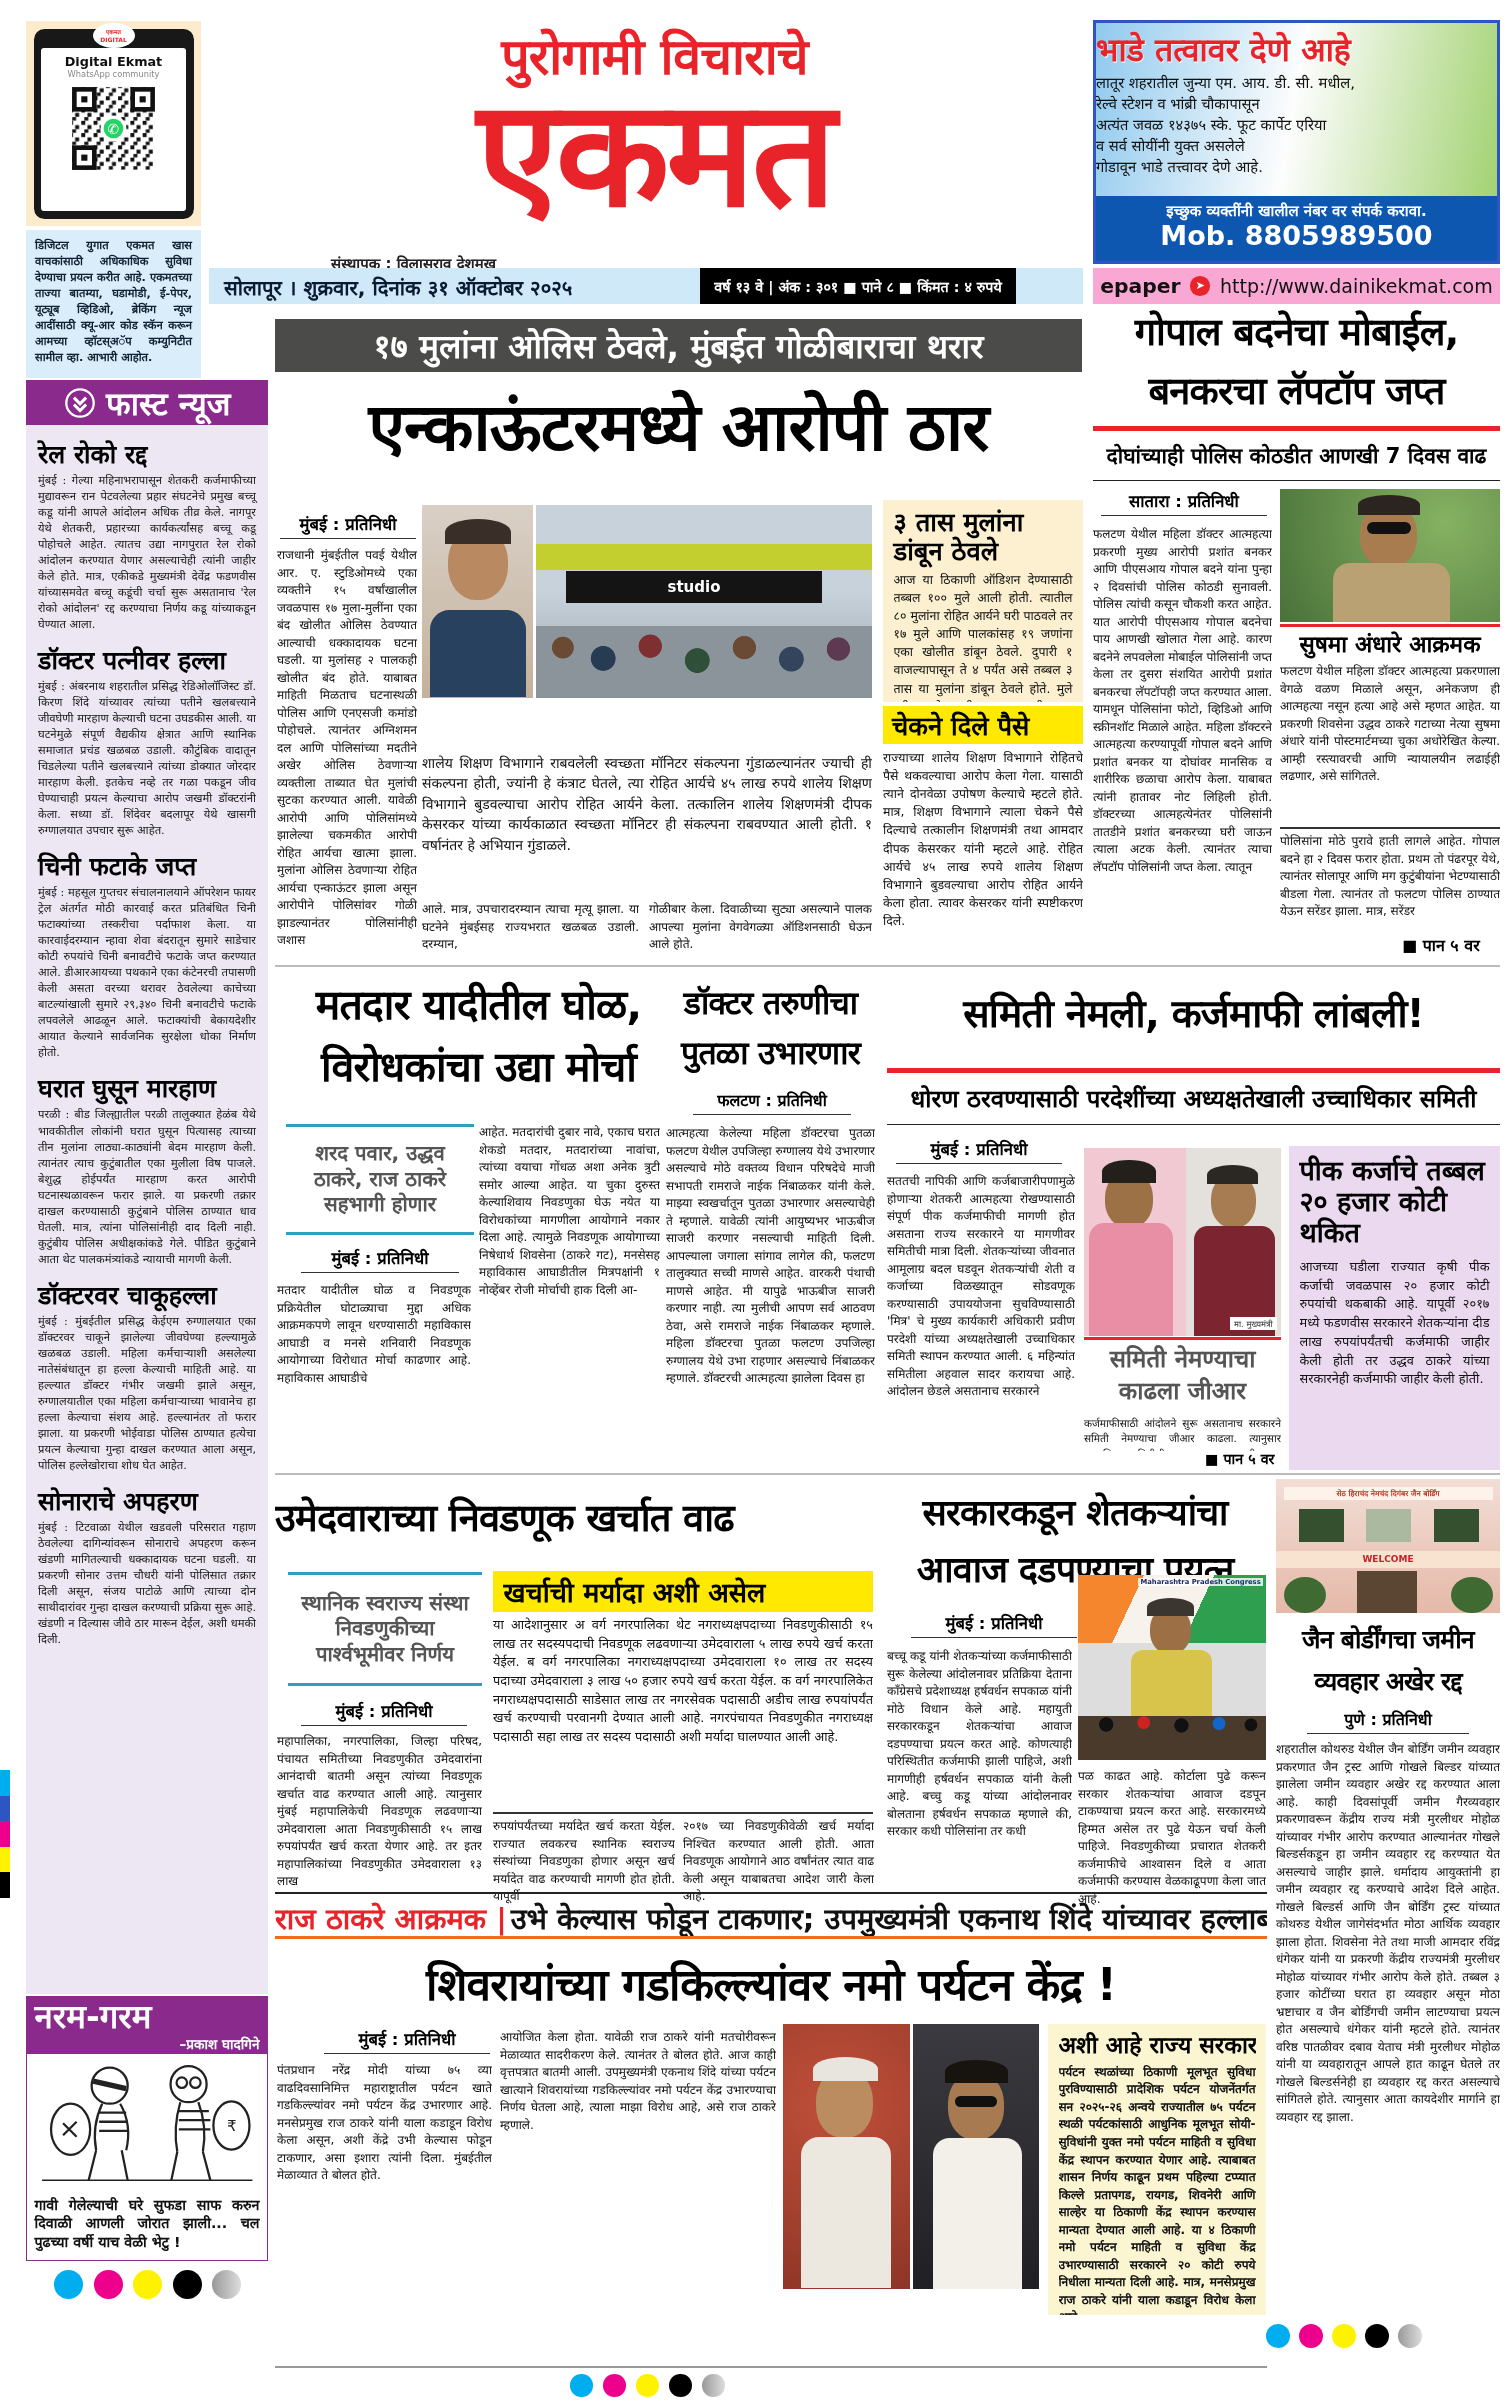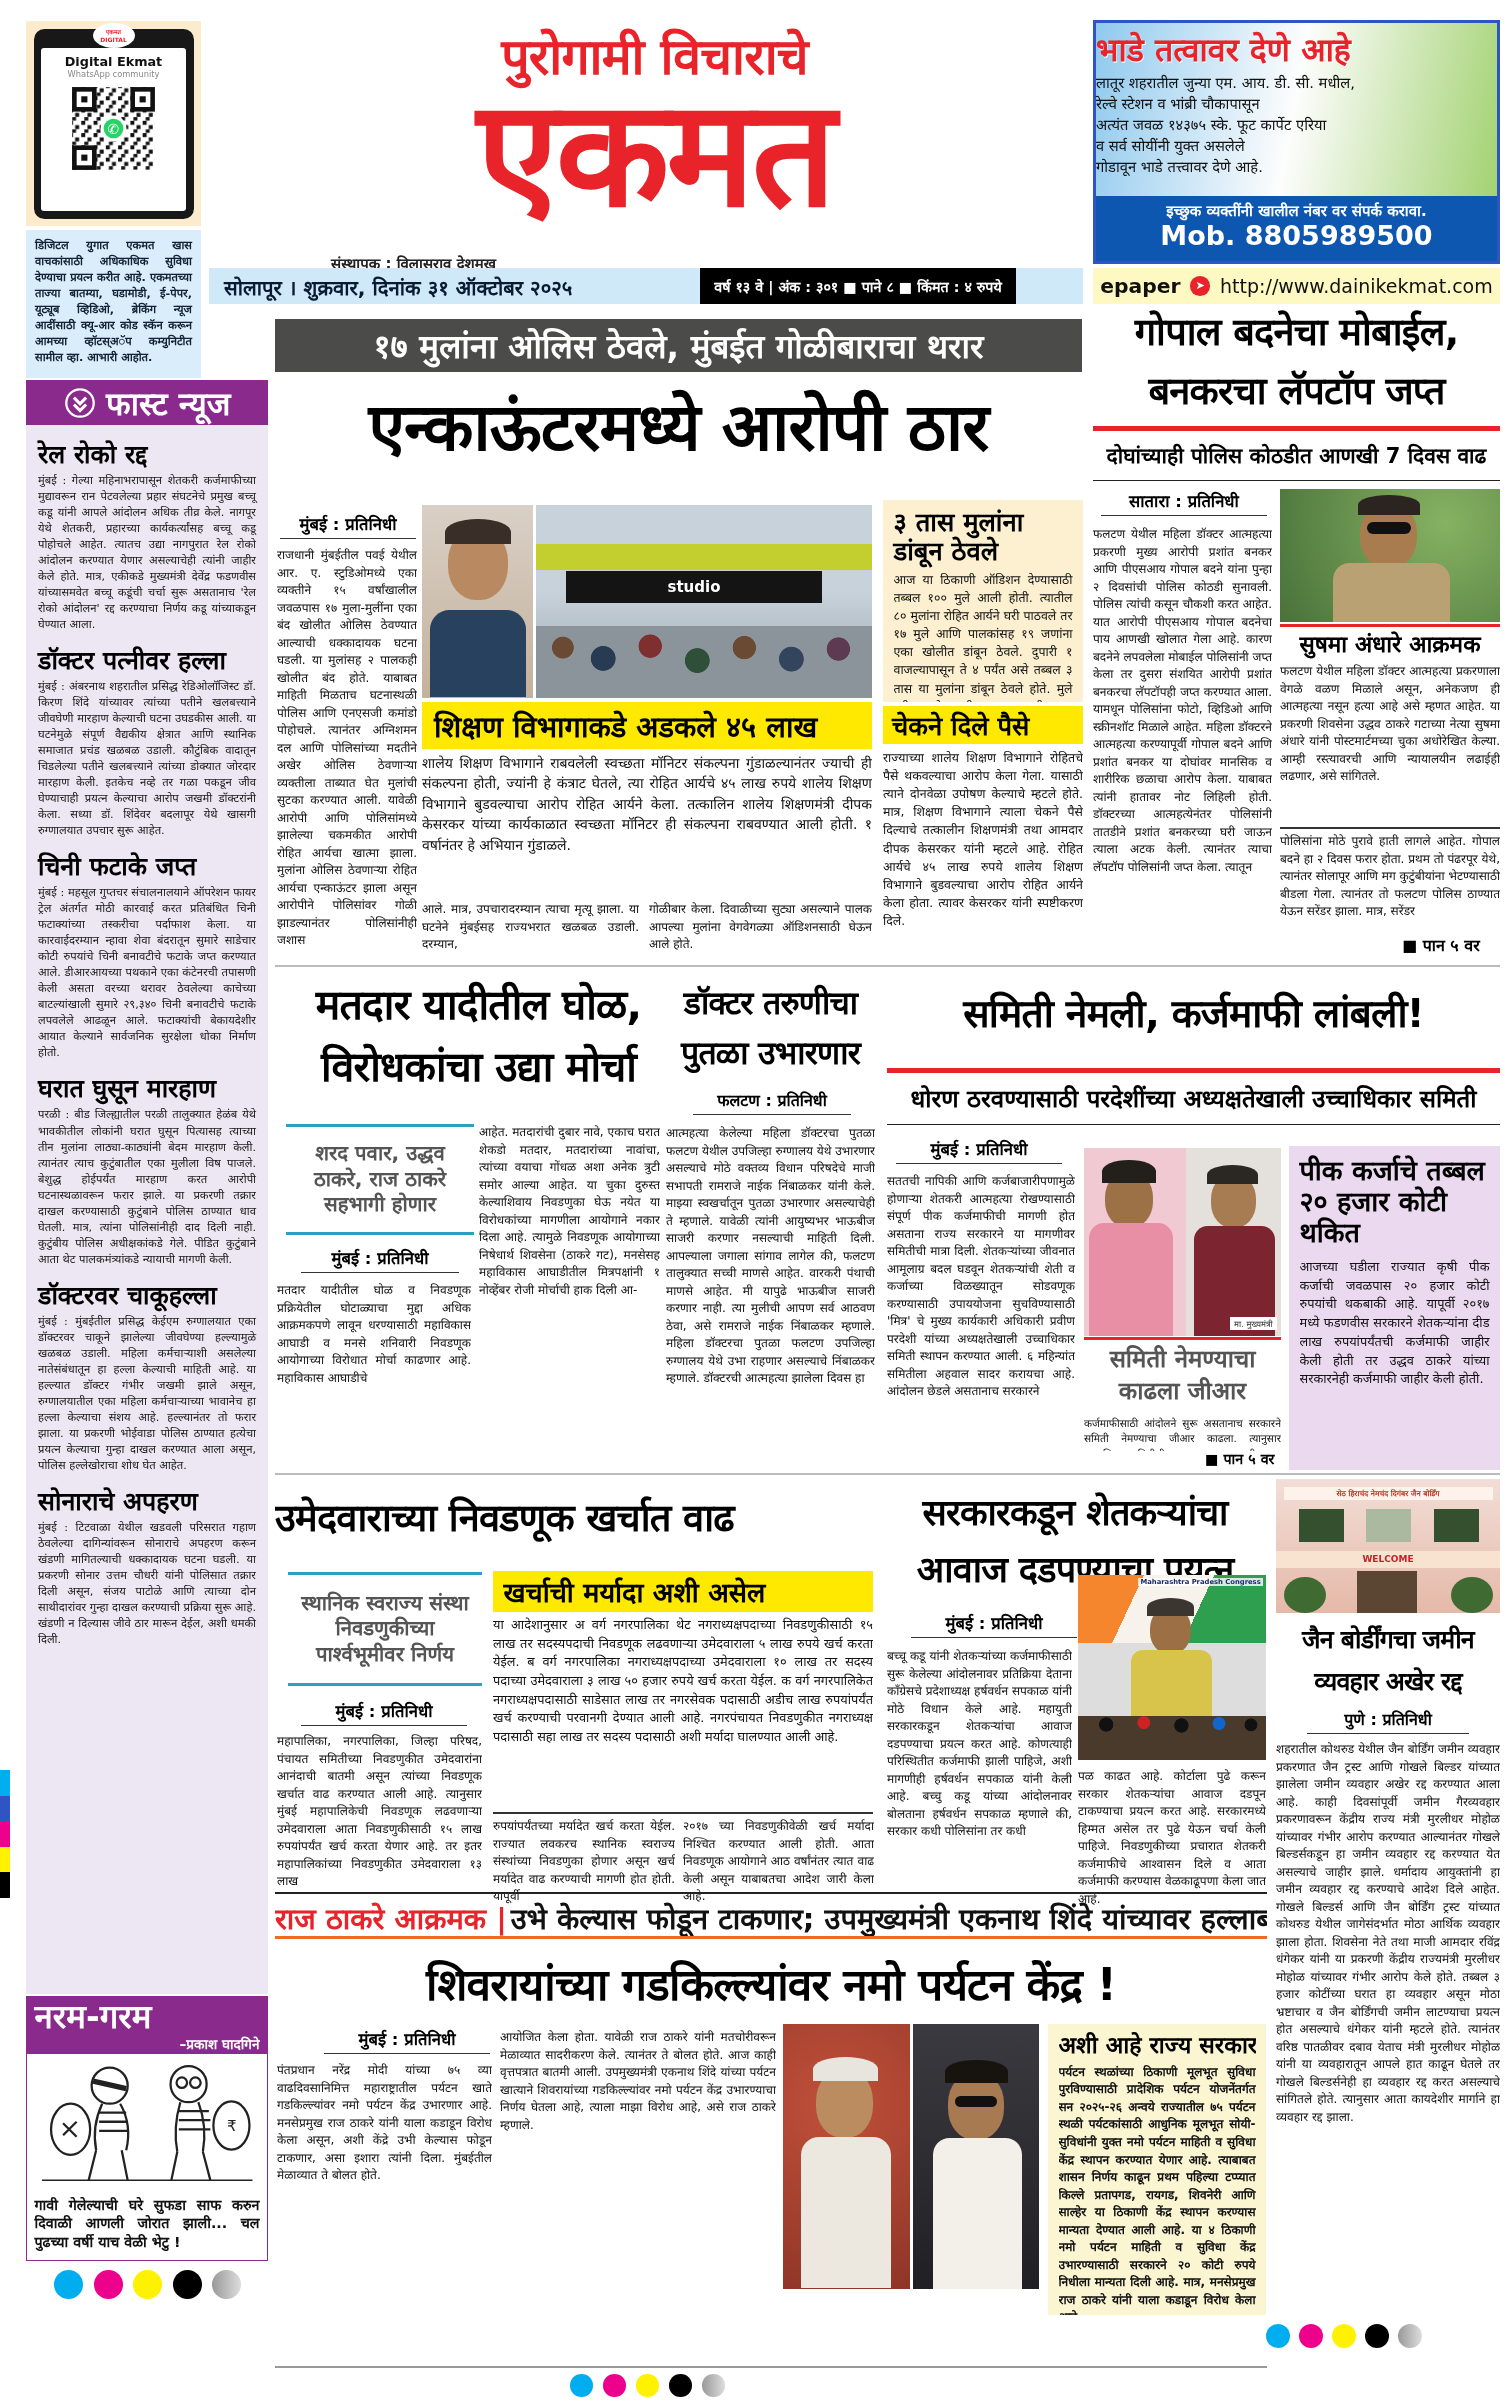--- a/index.html
+++ b/index.html
@@ -65,21 +65,21 @@
   <div class="abs" style="left:26px;top:230px;width:175px;height:148px;background:#d9edfa;padding:7.5px 9px;font-size:11.3px;line-height:1.42;font-weight:600;color:#123;overflow:hidden;text-align:justify">डिजिटल युगात एकमत खास वाचकांसाठी अधिकाधिक सुविधा देण्याचा प्रयत्न करीत आहे. एकमतच्या ताज्या बातम्या, घडामोडी, ई-पेपर, यूट्यूब व्हिडिओ, ब्रेकिंग न्यूज आदींसाठी क्यू-आर कोड स्कॅन करून आमच्या व्हॉटस्अॅप कम्युनिटीत सामील व्हा. आभारी आहोत.</div>
 
   <div class="abs hl" style="left:361px;top:21px;width:587px;height:69px;font-size:50px;color:#e8232a">पुरोगामी विचाराचे</div>
   <div class="abs hl" style="left:331px;top:72px;width:648px;height:185px;font-size:148px;line-height:1.12;color:#e8232a;letter-spacing:-3px">एकमत</div>
   <div class="abs ctr" style="left:331px;top:253px;width:648px;font-size:15px;font-weight:bold;color:#222">संस्थापक : विलासराव देशमुख</div>
 
   <div class="abs" style="left:209px;top:268px;width:874px;height:36px;background:#cfe9f8">
     <div style="position:absolute;left:15px;top:5.3px;font-size:20.3px;font-weight:bold;color:#0a1a33;white-space:nowrap">सोलापूर । शुक्रवार, दिनांक ३१ ऑक्टोबर २०२५</div>
     <div style="position:absolute;left:491px;top:0;width:316px;height:36px;background:#000;color:#fff;font-size:14.3px;font-weight:bold;display:flex;align-items:center;justify-content:center;white-space:nowrap;overflow:hidden">वर्ष १३ वे | अंक : ३०१ ■ पाने ८ ■ किंमत : ४ रुपये</div>
   </div>
-  <div class="abs" style="left:1093px;top:268px;width:407px;height:36px;background:#fef9c3;display:flex;align-items:center;justify-content:center;gap:10px">
+  <div class="abs" style="left:1093px;top:268px;width:407px;height:36px;background:#f9a8d4;display:flex;align-items:center;justify-content:center;gap:10px">
     <span style="font-size:20.3px;font-weight:bold;color:#111">epaper</span>
     <span class="dot" style="width:19.6px;height:19.6px;background:#e8232a;color:#fff;font-size:11.3px;text-align:center;line-height:19.6px">➤</span>
     <span style="font-size:19px;color:#111">http://www.dainikekmat.com</span>
   </div>
 
   <div class="abs" style="left:1093px;top:19.6px;width:407px;height:244px;border:3px solid #2f55c4;background:linear-gradient(100deg,#8fc9ee 0%,#fdfdfd 48%,#9ed06b 100%)">
     <div class="ctr" style="font-size:32px;font-weight:800;color:#e8232a;margin-top:4.5px;text-shadow:0.8px 0.8px 0 #fff;white-space:nowrap;overflow:hidden">भाडे तत्वावर देणे आहे</div>
     <div class="ctr" style="font-size:14.7px;font-weight:normal;color:#111;line-height:1.42;margin-top:3px">
       <div>लातूर शहरातील जुन्या एम. आय. डी. सी. मधील,</div>
       <div>रेल्वे स्टेशन व भांब्री चौकापासून</div>
@@ -186,21 +186,20 @@
   <div class="abs" style="left:536px;top:505px;width:336px;height:193px;background:linear-gradient(#c7d2da 0%,#c7d2da 45%,#97a3ab 100%);overflow:hidden">
     <div style="position:absolute;left:0;top:39px;width:100%;height:25.6px;background:#c3cf2f"></div>
     <div style="position:absolute;left:30px;top:66px;width:256px;height:32px;background:#141414;color:#fff;font-size:15px;font-weight:bold;text-align:center;line-height:32px">studio</div>
     <div style="position:absolute;left:0;bottom:0;width:100%;height:72px;background:
       radial-gradient(circle at 8% 30%,#6b4a34 10.5px,transparent 11.3px),radial-gradient(circle at 20% 45%,#273b52 12px,transparent 12.8px),
       radial-gradient(circle at 34% 28%,#7e2f2f 11.3px,transparent 12px),radial-gradient(circle at 48% 48%,#2f4f38 12px,transparent 12.8px),
       radial-gradient(circle at 62% 30%,#6b4a34 11.3px,transparent 12px),radial-gradient(circle at 76% 46%,#33455c 12px,transparent 12.8px),
       radial-gradient(circle at 90% 32%,#5d3a52 11.3px,transparent 12px),#8b949b"></div>
   </div>
 
-  <div class="abs ybox" style="left:422px;top:702px;width:450px;height:47px;font-size:29px;padding-left:12px">शिक्षण विभागाकडे अडकले ४५ लाख</div>
   <div class="abs bt" style="left:422px;top:753px;width:450px;height:143px;font-size:14px">शालेय शिक्षण विभागाने राबवलेली स्वच्छता मॉनिटर संकल्पना गुंडाळल्यानंतर ज्याची ही संकल्पना होती, ज्यांनी हे कंत्राट घेतले, त्या रोहित आर्यचे ४५ लाख रुपये शालेय शिक्षण विभागाने बुडवल्याचा आरोप रोहित आर्यने केला. तत्कालिन शालेय शिक्षणमंत्री दीपक केसरकर यांच्या कार्यकाळात स्वच्छता मॉनिटर ही संकल्पना राबवण्यात आली होती. १ वर्षानंतर हे अभियान गुंडाळले.</div>
   <div class="abs bt" style="left:422px;top:901px;width:217px;height:57px">आले. मात्र, उपचारादरम्यान त्याचा मृत्यू झाला. या घटनेने मुंबईसह राज्यभरात खळबळ उडाली. दरम्यान,</div>
   <div class="abs bt" style="left:649px;top:901px;width:223px;height:57px">गोळीबार केला. दिवाळीच्या सुट्या असल्याने पालक आपल्या मुलांना वेगवेगळ्या ऑडिशनसाठी घेऊन आले होते.</div>
 
   <div class="abs" style="left:883px;top:500px;width:200px;height:202px;background:#fcf0d0;padding:7.5px 10.5px;overflow:hidden">
     <div class="boxtitle" style="font-size:25.6px">३ तास मुलांना डांबून ठेवले</div>
     <div class="bt" style="font-size:12.4px;margin-top:4.5px">आज या ठिकाणी ऑडिशन देण्यासाठी तब्बल १०० मुले आली होती. त्यातील ८० मुलांना रोहित आर्यने घरी पाठवले तर १७ मुले आणि पालकांसह १९ जणांना एका खोलीत डांबून ठेवले. दुपारी १ वाजल्यापासून ते ४ पर्यंत असे तब्बल ३ तास या मुलांना डांबून ठेवले होते. मुले घरी आले नाहीत, म्हणून ही बाब उघडकीस आली.</div>
   </div>
   <div class="abs ybox" style="left:883px;top:706px;width:200px;height:38px;font-size:25.6px;padding-left:9px">चेकने दिले पैसे</div>
   <div class="abs bt" style="left:883px;top:749px;width:200px;height:211px;font-size:12.4px">राज्याच्या शालेय शिक्षण विभागाने रोहितचे पैसे थकवल्याचा आरोप केला गेला. यासाठी त्याने दोनवेळा उपोषण केल्याचे म्हटले होते. मात्र, शिक्षण विभागाने त्याला चेकने पैसे दिल्याचे तत्कालीन शिक्षणमंत्री तथा आमदार दीपक केसरकर यांनी म्हटले आहे. रोहित आर्यचे ४५ लाख रुपये शालेय शिक्षण विभागाने बुडवल्याचा आरोप रोहित आर्यने केला होता. त्यावर केसरकर यांनी स्पष्टीकरण दिले.</div>

